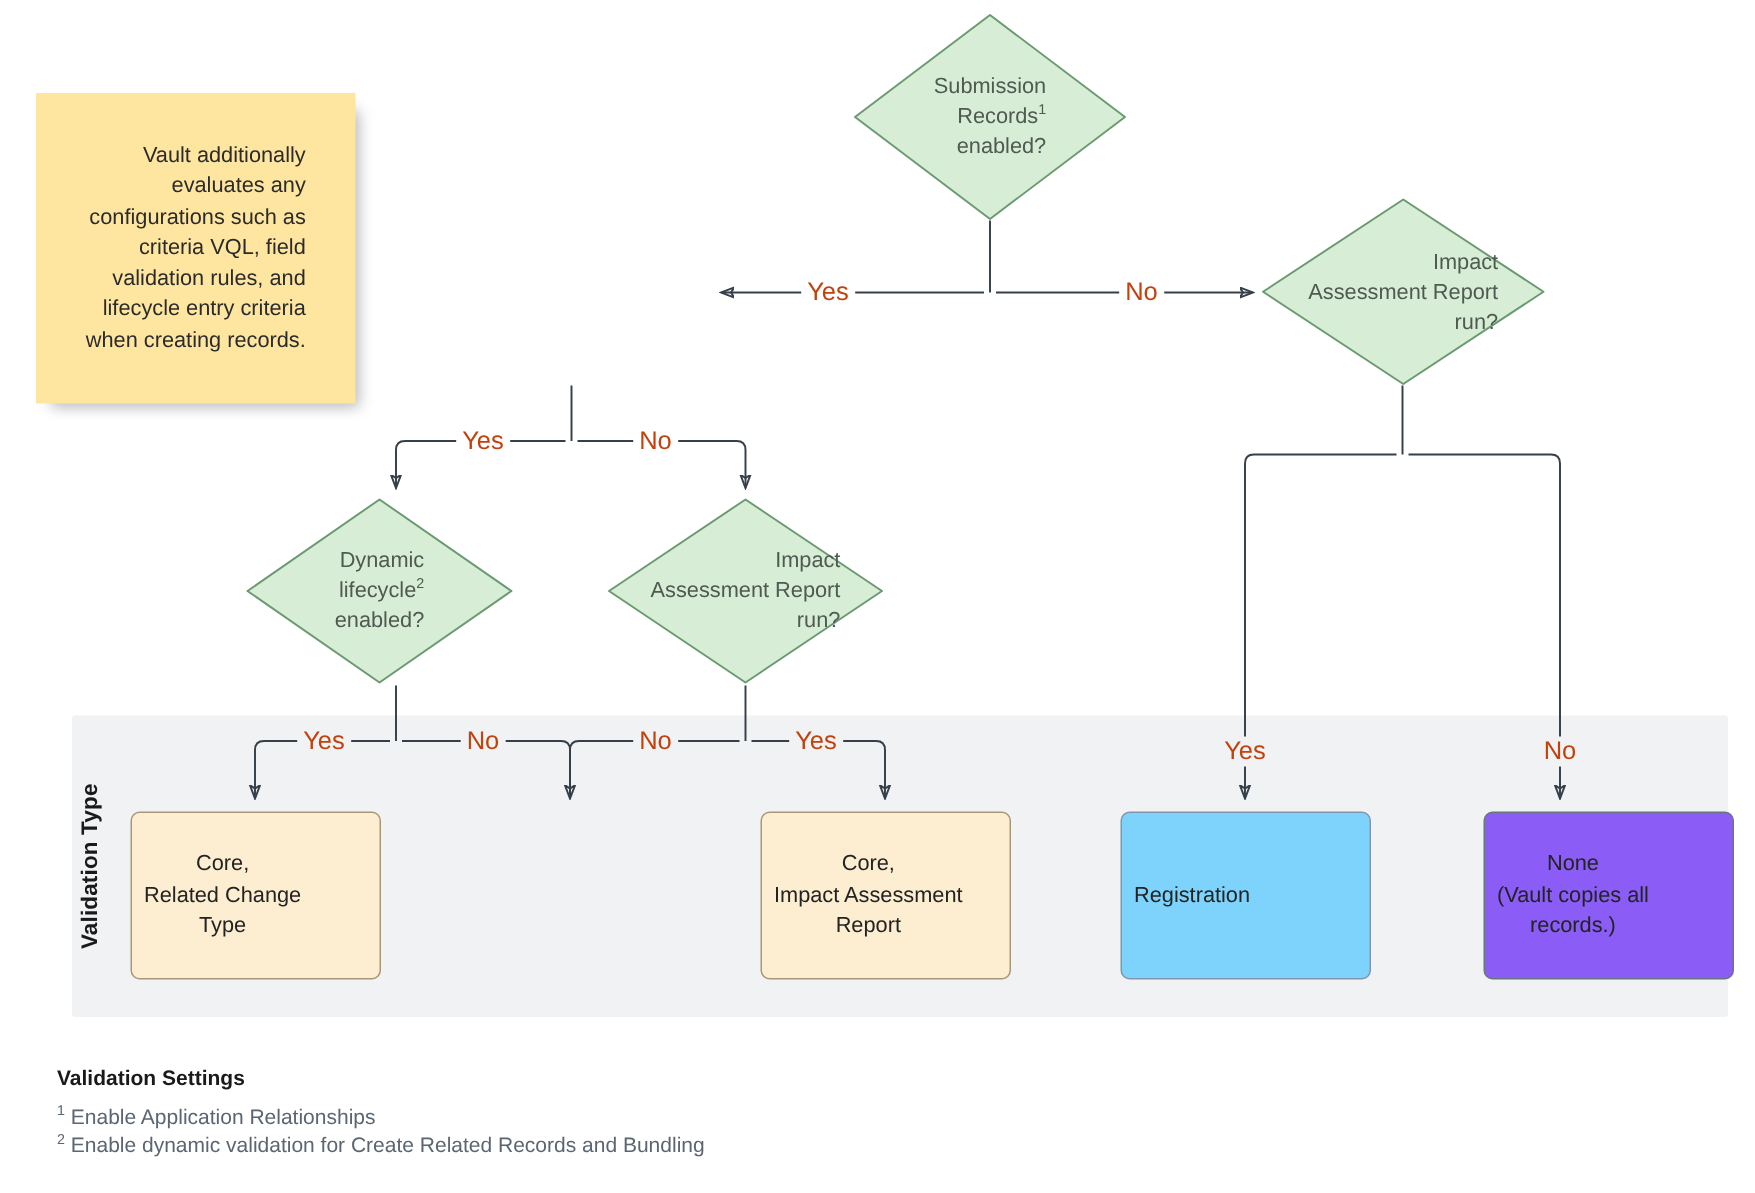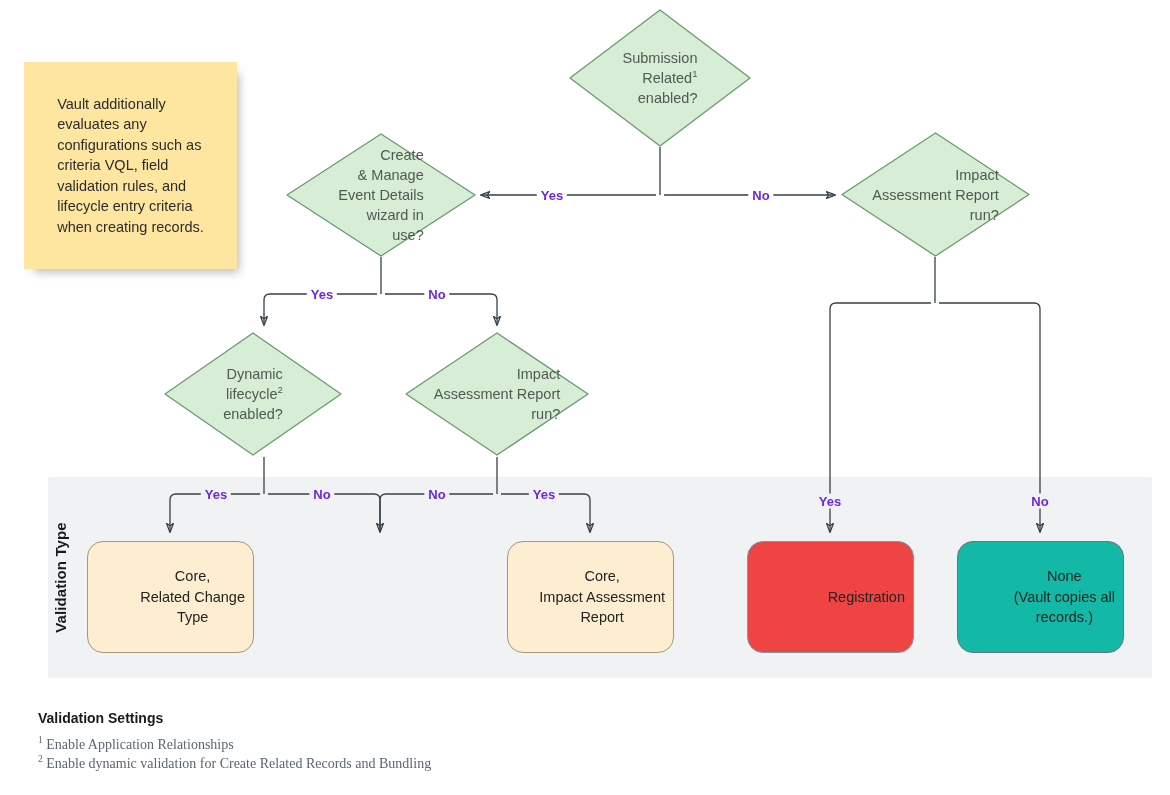--- a/index.html
+++ b/index.html
@@ -31,21 +31,21 @@
     display: flex;
     align-items: center;
     justify-content: center;
     box-sizing: border-box;
     padding: 6px 12px;
   }
   .note-text {
     font-size: 14.5px;
     line-height: 20.5px;
     color: #2b2b2b;
-    text-align: left;
+    text-align: right;
     white-space: pre-line;
   }
 
   
   .band {
     position: absolute;
     left: 48px;
     top: 477px;
     width: 1104px;
     height: 201px;
@@ -102,65 +102,64 @@
     line-height: 20px;
     color: #4f5a52;
     white-space: pre-line;
     padding: 0 6px;
     box-sizing: border-box;
   }
 
   
   .box {
     position: absolute;
-    border-radius: 16px;
-    display: flex;
-    align-items: center;
-    justify-content: flex-end;
+    border-radius: 6px;
+    display: flex;
+    align-items: center;
+    justify-content: flex-start;
     box-sizing: border-box;
   }
   .box .lbl {
     text-align: center;
     font-size: 14.5px;
     line-height: 20.5px;
     color: #232323;
     white-space: pre-line;
     padding: 0 8px;
   }
   .box.amber { background: #fdeed2; border: 1.3px solid #a69878; }
-  .box.blue  { background: #ef4444; border: 1.3px solid #8196ab; }
-  .box.grey  { background: #14b8a6; border: 1.3px solid #6b7582; }
+  .box.blue  { background: #7dd3fc; border: 1.3px solid #8196ab; }
+  .box.grey  { background: #8b5cf6; border: 1.3px solid #6b7582; margin-left: 32px; }
 
   
   .elbl {
     position: absolute;
-    font-size: 13px;
-    font-weight: bold;
-    color: #6d28d9;
+    font-size: 17px;
+    font-weight: normal;
+    color: #c2410c;
     background: #ffffff;
     padding: 0 4px;
     white-space: nowrap;
     transform: translate(-50%, -50%);
     z-index: 3;
   }
   .elbl.onband { background: #f0f2f4; }
 
   
   .footer { position: absolute; left: 38px; top: 710px; }
   .foot-title {
     font-size: 14px;
     font-weight: bold;
     color: #1a1a1a;
     margin-bottom: 9px;
   }
   .foot-line {
     font-size: 14px;
     color: #5b6672;
     line-height: 19px;
-    font-family: Liberation Serif, serif;
   }
   .sup { font-size: 9.5px; vertical-align: super; line-height: 0; }
 </style>
 </head>
 <body>
 
 <div id="canvas">
 
   <div class="band"></div>
   <div class="band-label">
@@ -212,33 +211,23 @@
 
     <path d="M931,303 L836,303 Q830,303 830,309 L830,532" marker-end="url(#ah)"></path>
 
     <path d="M939,303 L1034,303 Q1040,303 1040,309 L1040,532" marker-end="url(#ah)"></path>
   </svg>
 
   <div class="dia" style="left:568px; top:8px; width:184px; height:140px;">
     <svg class="shape" viewBox="0 0 184 140" preserveAspectRatio="none">
       <path d="M92,2 L182,70 L92,138 L2,70 Z" fill="#d8edd6" stroke="#6a9a70" stroke-width="1.3" stroke-linejoin="round"></path>
     </svg>
-    <div class="lbl"><span>Submission</span><br><span>Related</span><span class="sup">1</span><br><span>enabled?</span></div>
-  </div>
-
-  <div class="dia" style="left:285px; top:132px; width:192px; height:126px;">
-    <svg class="shape" viewBox="0 0 192 126" preserveAspectRatio="none">
-      <path d="M96,2 L190,63 L96,124 L2,63 Z" fill="#d8edd6" stroke="#6a9a70" stroke-width="1.3" stroke-linejoin="round"></path>
-    </svg>
-    <div class="lbl">Create
-&amp; Manage
-Event Details
-wizard in
-use?</div>
-  </div>
+    <div class="lbl"><span>Submission</span><br><span>Records</span><span class="sup">1</span><br><span>enabled?</span></div>
+  </div>
+
 
   <div class="dia" style="left:840px; top:131px; width:191px; height:127px;">
     <svg class="shape" viewBox="0 0 191 127" preserveAspectRatio="none">
       <path d="M95.5,2 L189,63.5 L95.5,125 L2,63.5 Z" fill="#d8edd6" stroke="#6a9a70" stroke-width="1.3" stroke-linejoin="round"></path>
     </svg>
     <div class="lbl">Impact
 Assessment Report
 run?</div>
   </div>
 

